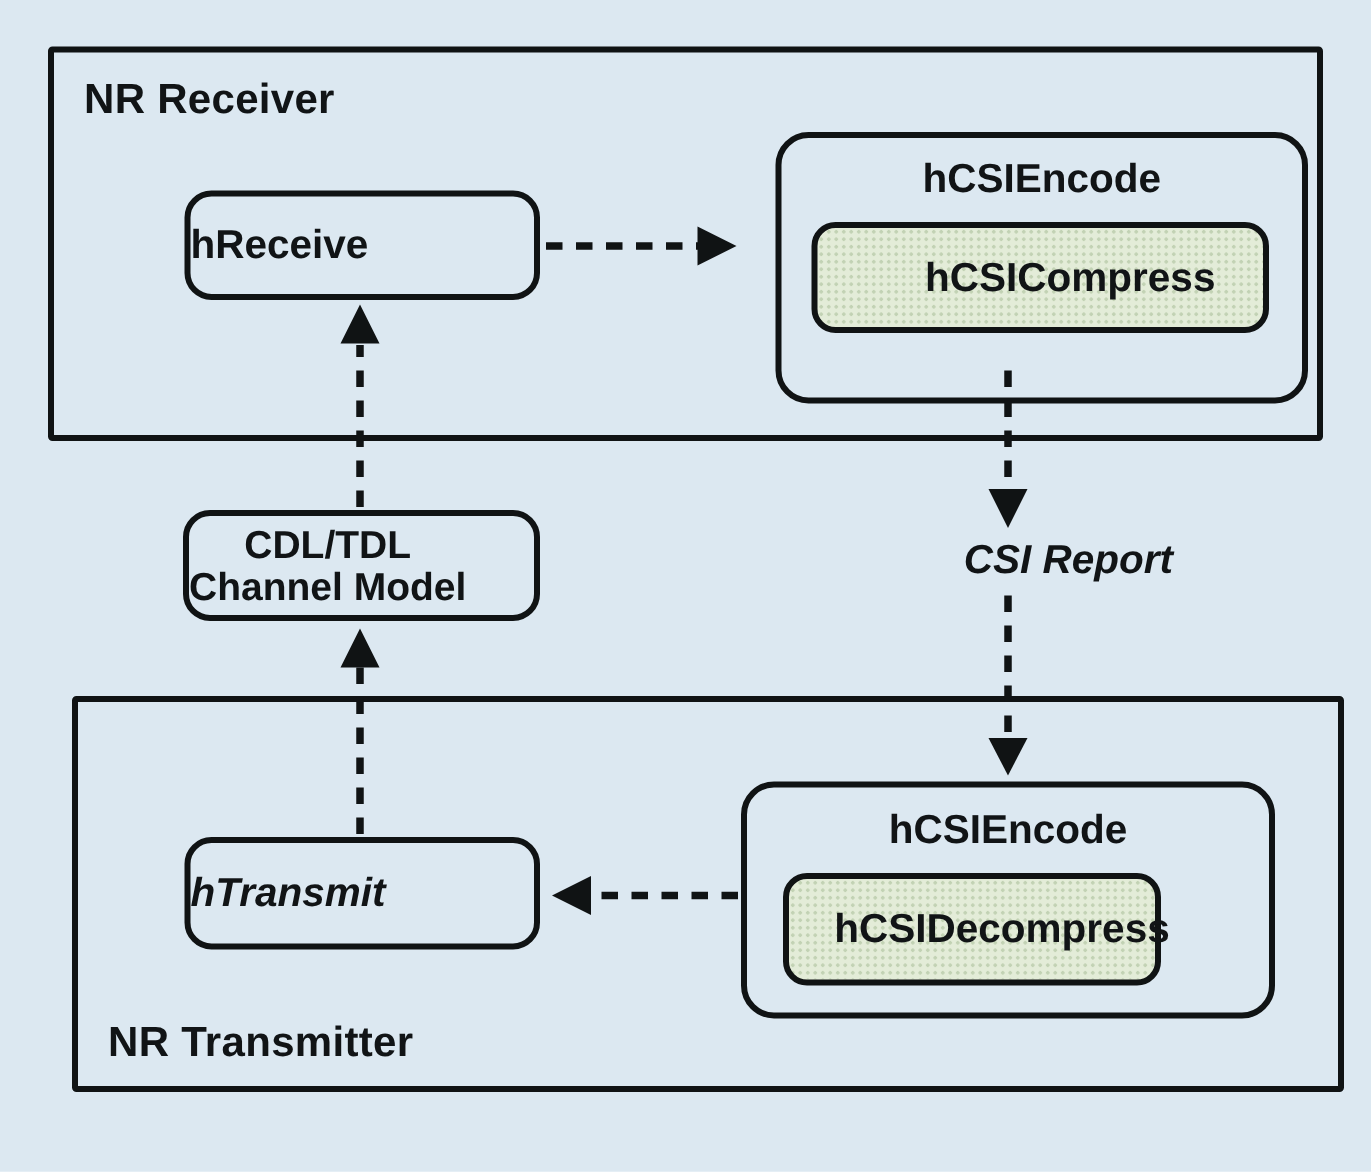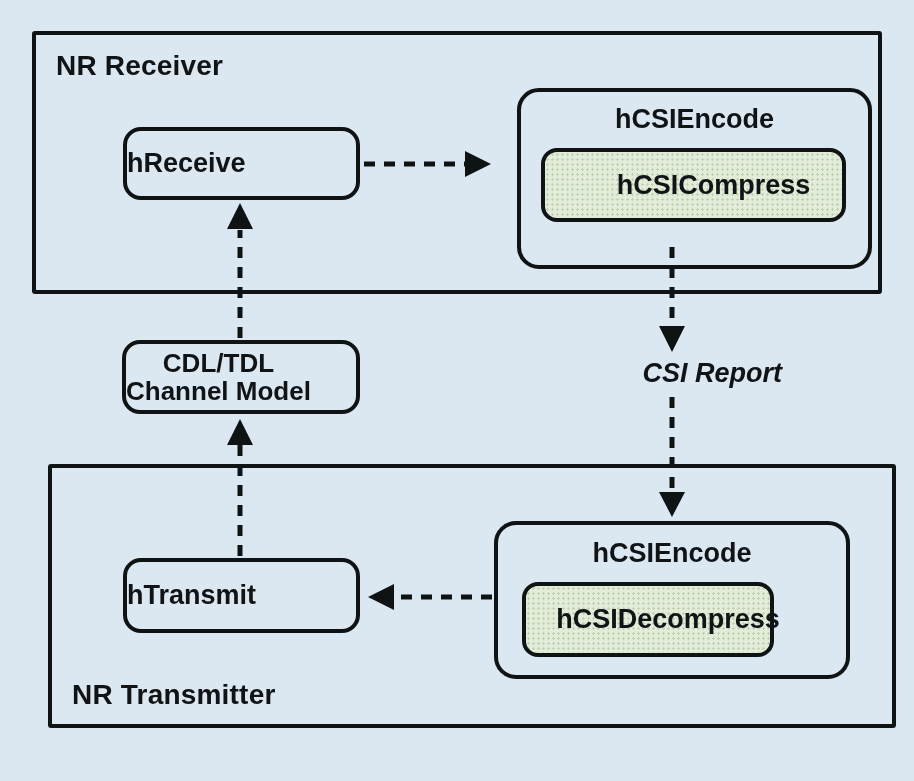--- a/index.html
+++ b/index.html
@@ -111,21 +111,21 @@
       <div>Channel Model</div>
     </div>
   </div>
 
   <div class="free-label" style="left:562px; top:358px; width:220px;">CSI Report</div>
 
   <div class="group-box" style="left:32px; top:464px; width:848px; height:264px;margin-left:16px;">
     <div class="group-label" style="left:20px; bottom:13px;">NR Transmitter</div>
   </div>
 
-  <div class="node" style="left:123px; top:558px; width:237px; height:75px;">
+  <div class="node" style="left:123px; top:558px; width:237px; height:75px;font-style:italic;">
     <span>hTransmit</span>
   </div>
 
   <div class="container-node" style="left:494px; top:521px; width:356px; height:158px;">
     <div class="container-title" style="top:13px;">hCSIEncode</div>
     <div class="green-node" style="left:24px; top:57px; width:252px; height:75px;">
       <span>hCSIDecompress</span>
     </div>
   </div>
 

